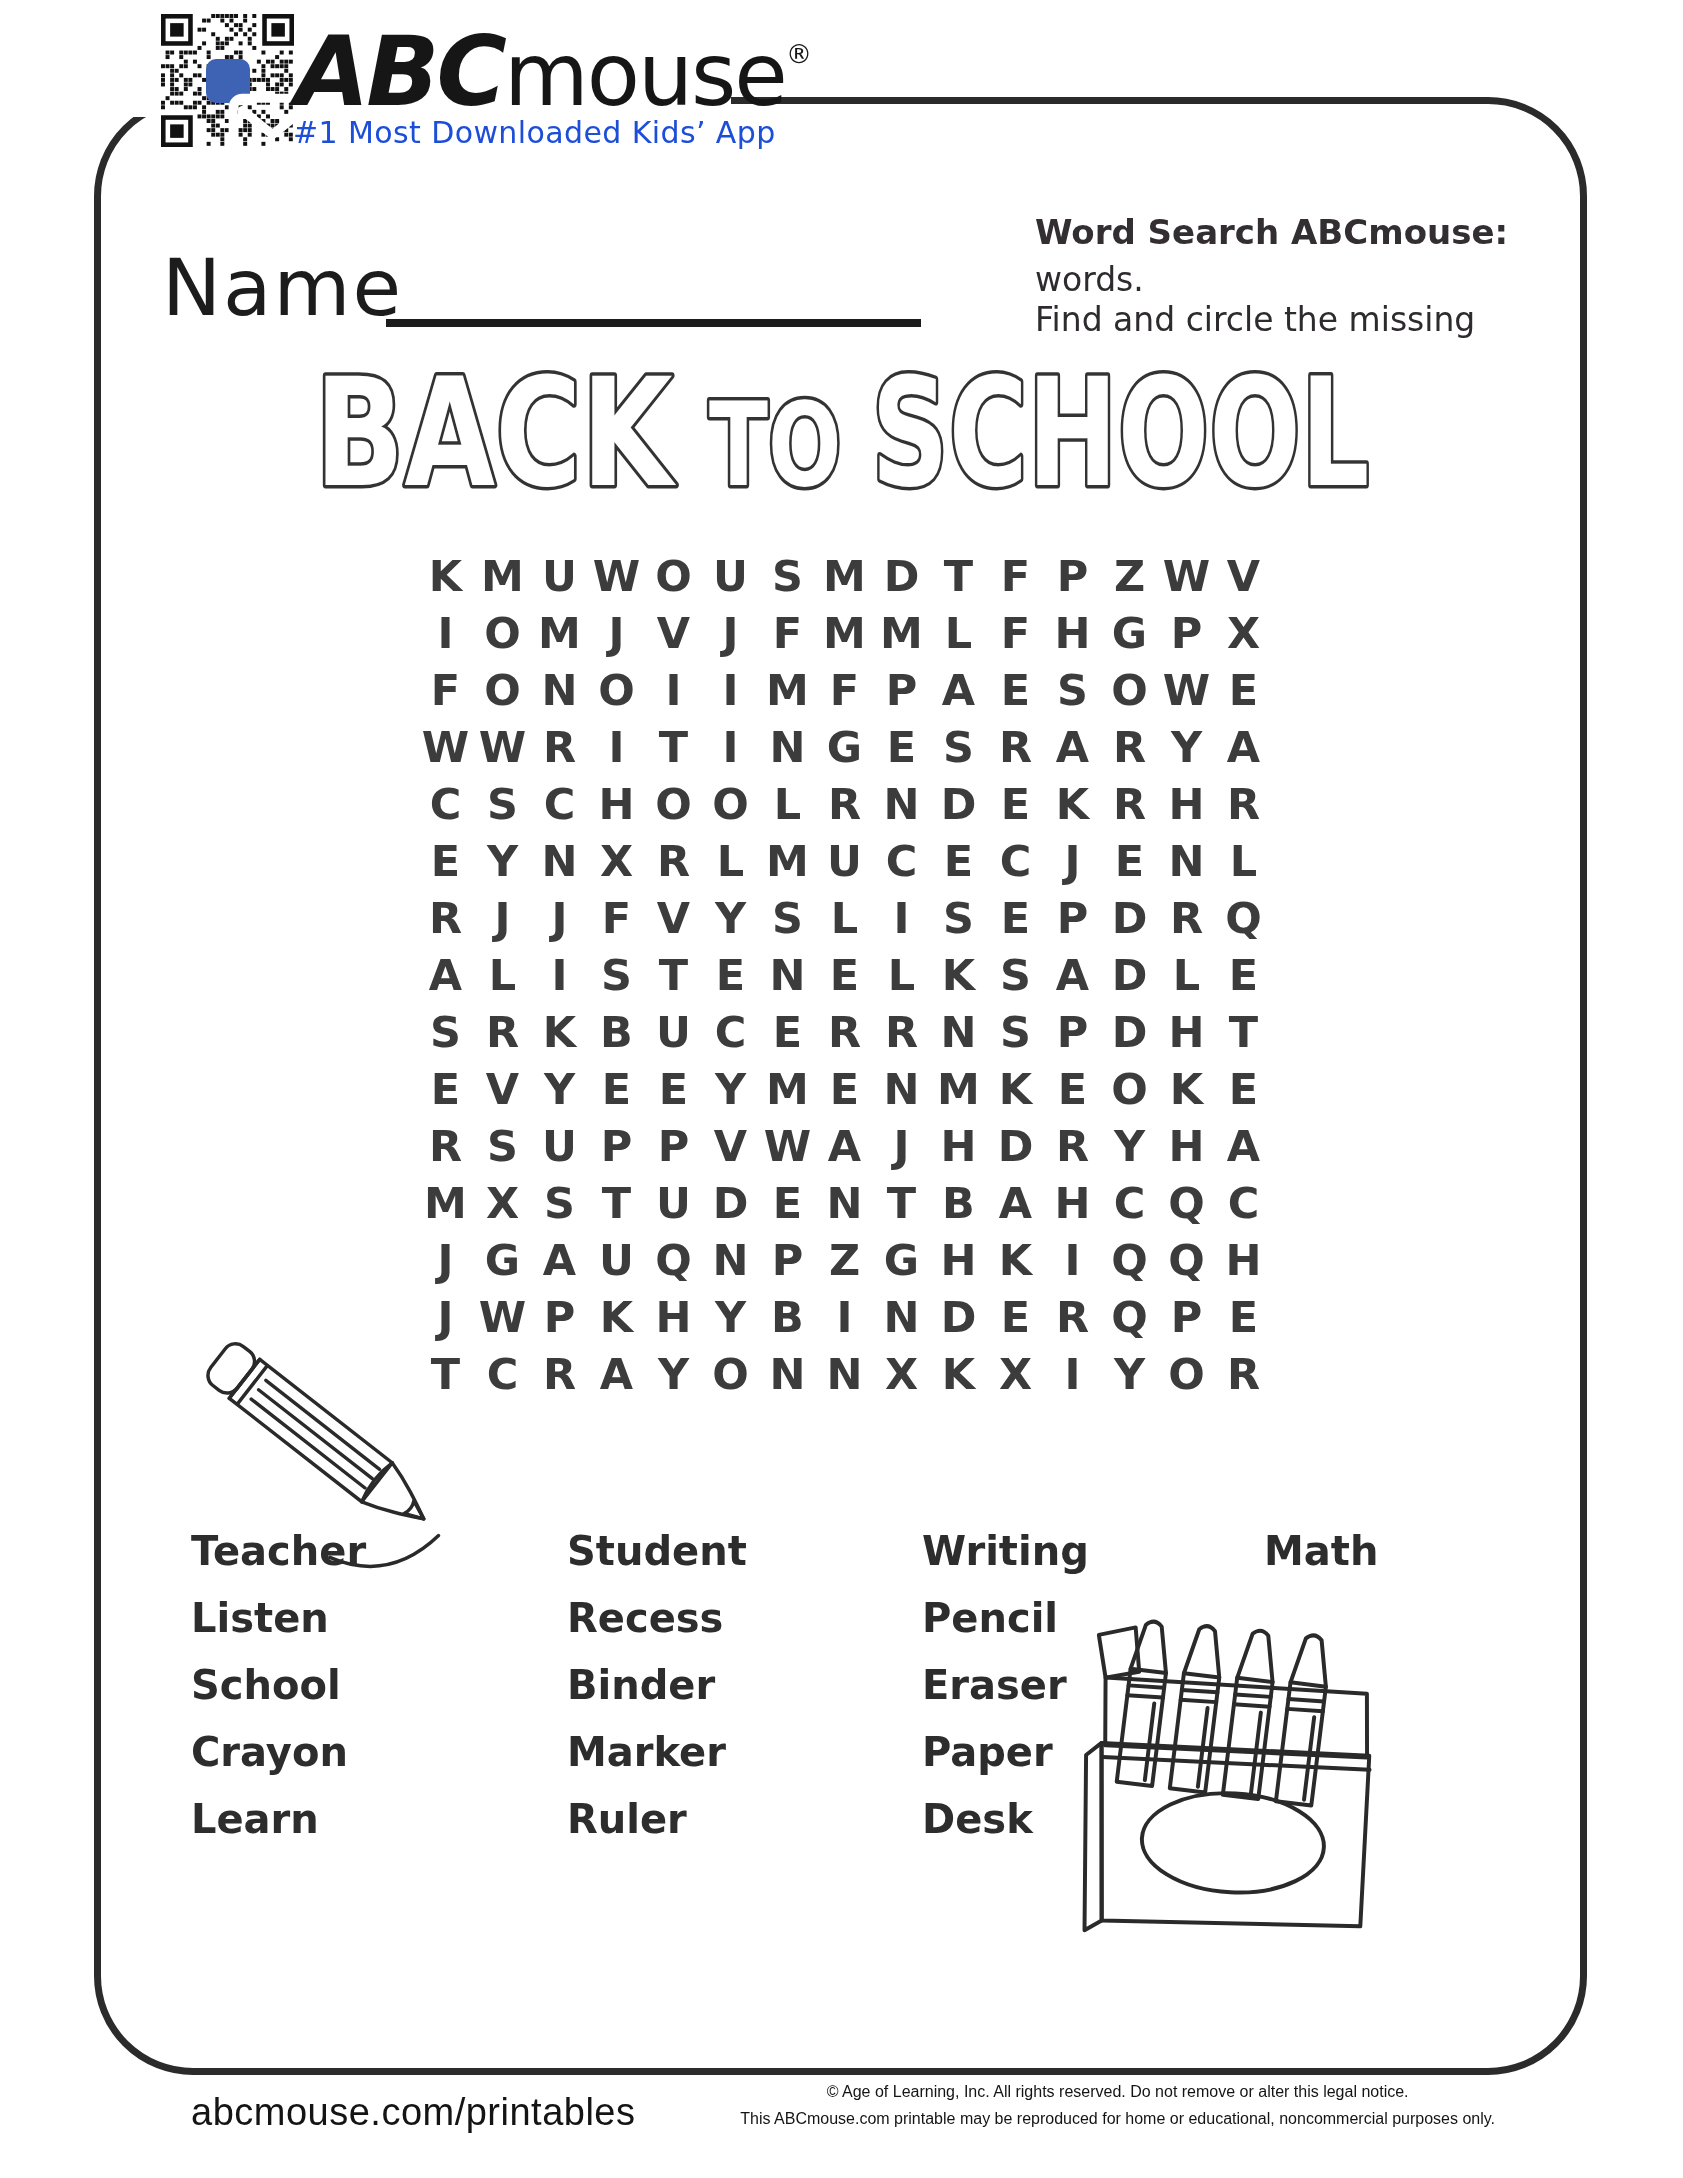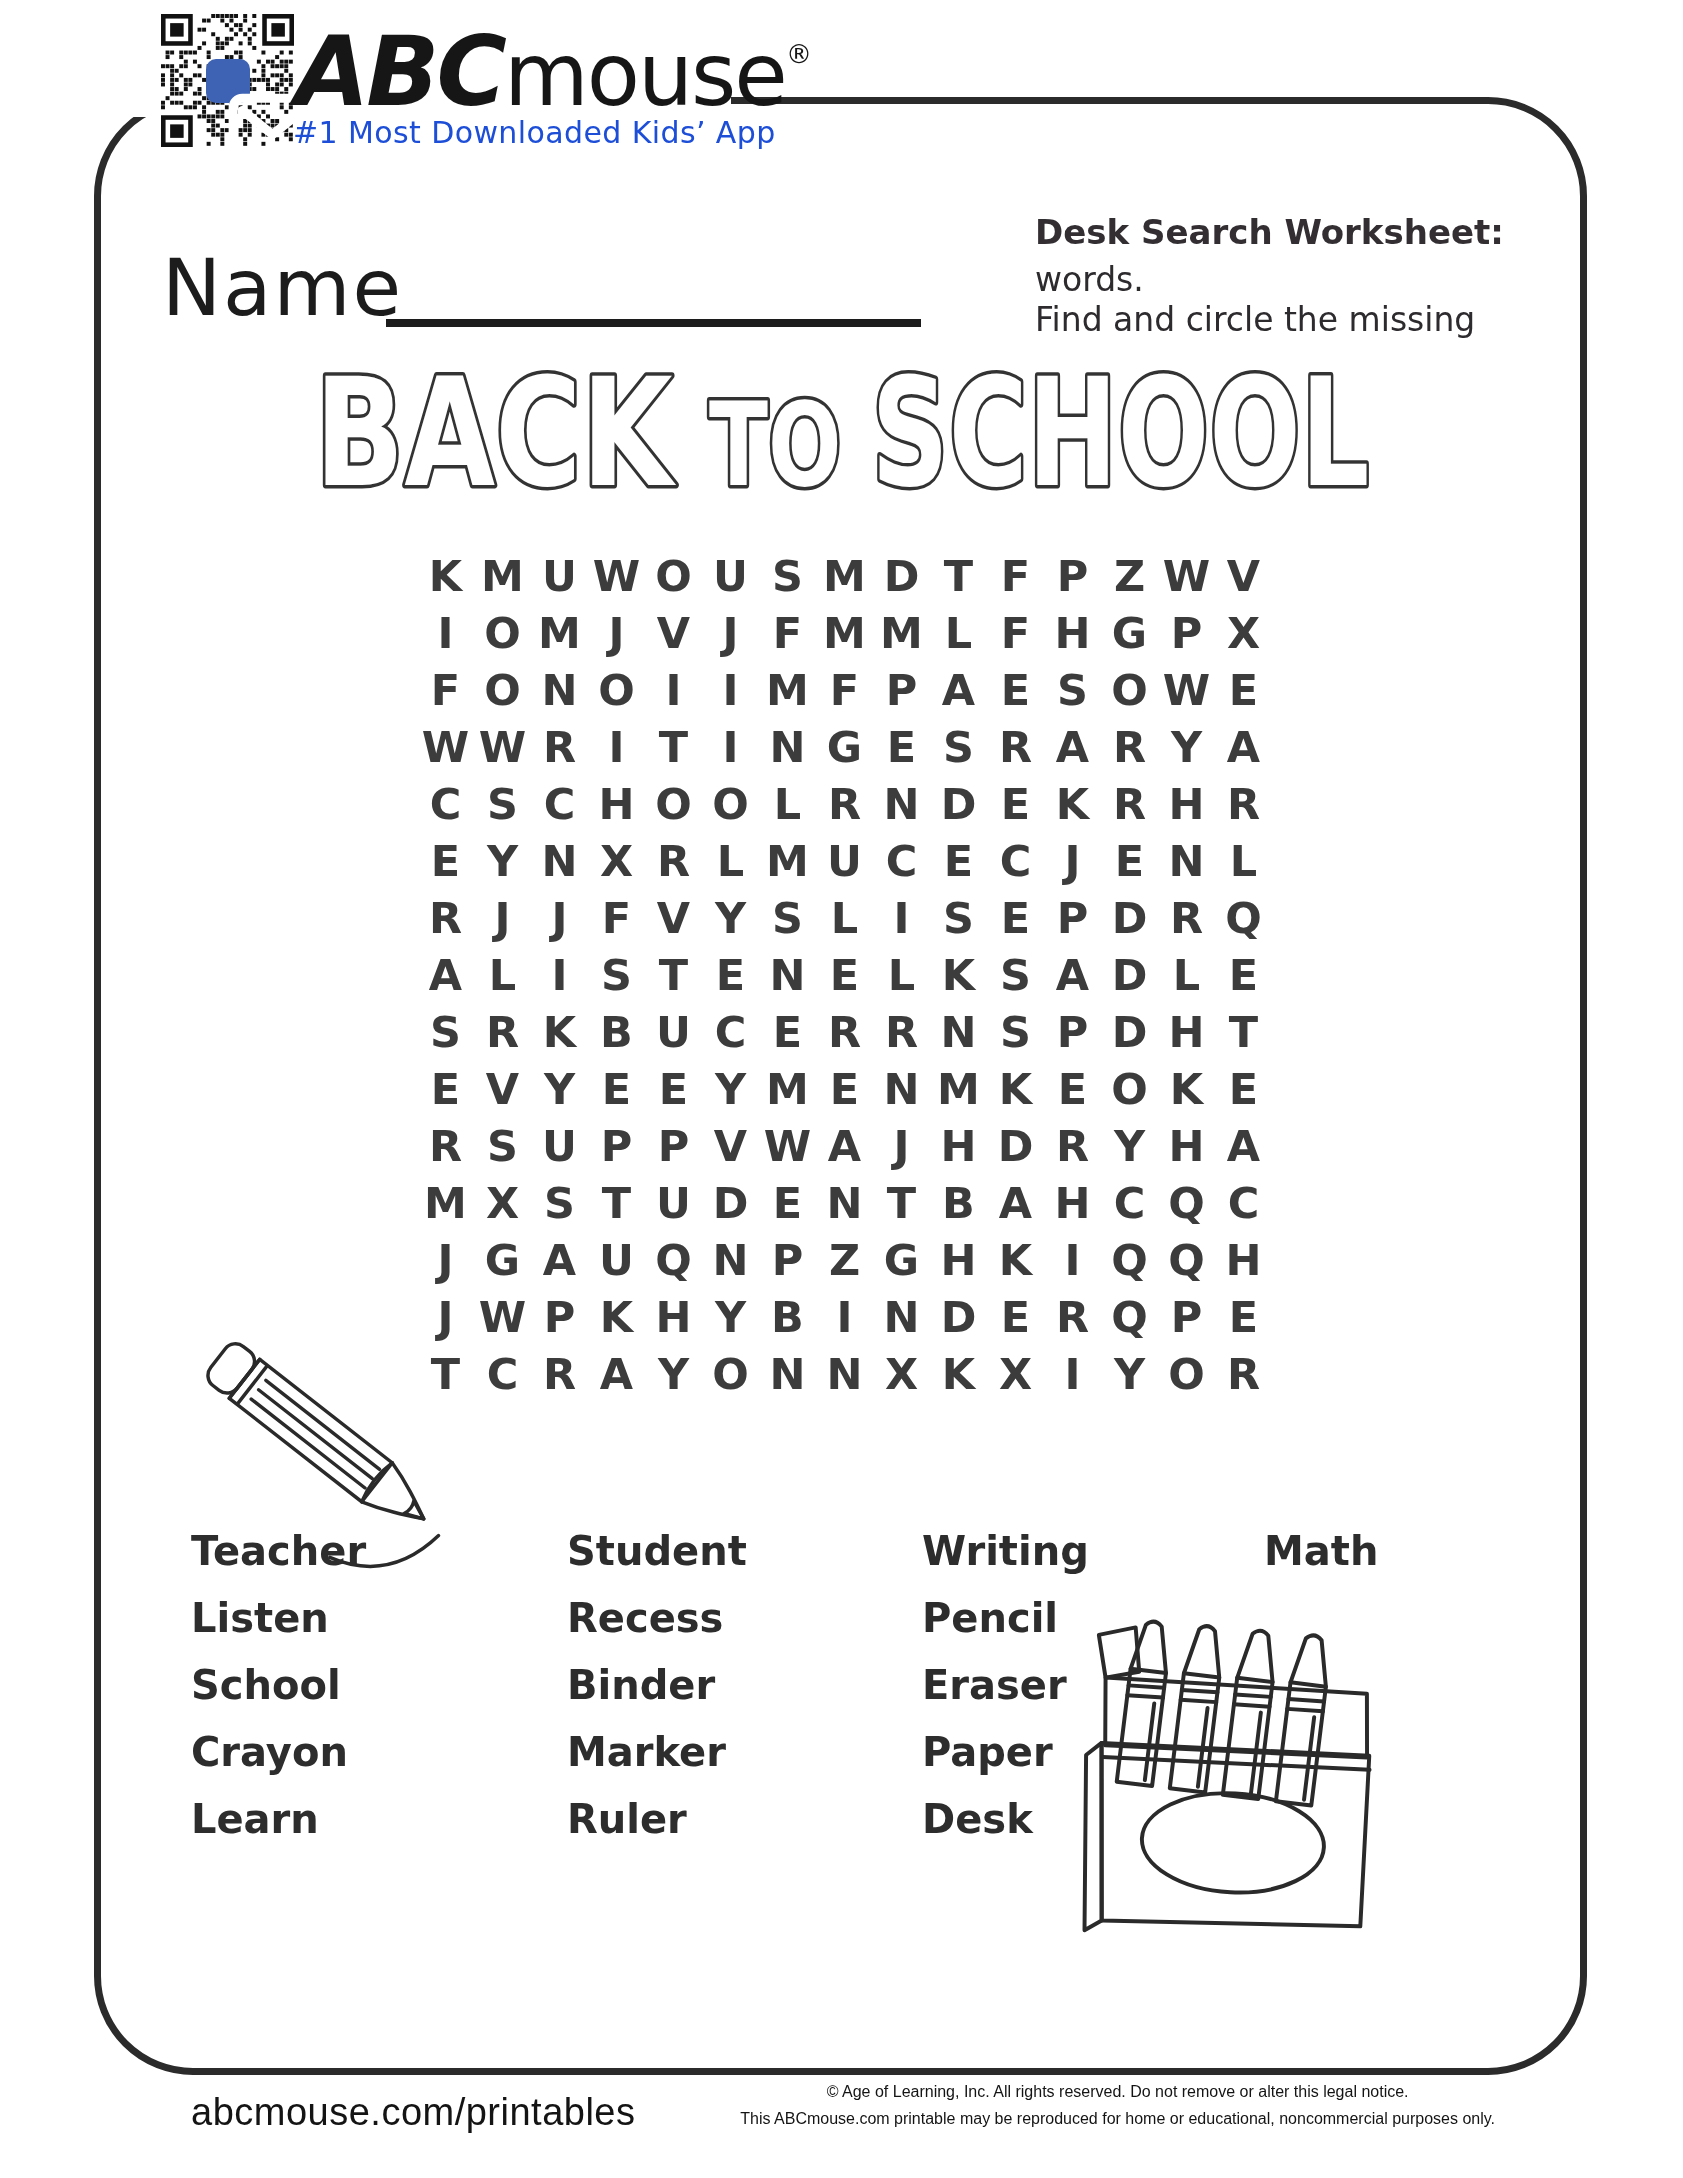--- a/index.html
+++ b/index.html
@@ -351,21 +351,21 @@
     </div>
   </div>
 
   <div class="brand"><span class="brand-abc">ABC</span><span class="brand-mouse">mouse</span><span class="brand-reg">®</span></div>
   <div class="tagline">#1 Most Downloaded Kids’ App</div>
 
   <div class="name-label">Name</div>
   <div class="name-line"></div>
 
   <div class="ws-block">
-    <div class="ws-title">Desk Search Worksheet:</div>
+    <div class="ws-title">Word Search ABCmouse:</div>
     <div class="ws-line">words.</div>
     <div class="ws-line">Find and circle the missing</div>
   </div>
 
   <svg class="title-svg" viewBox="0 0 1700 170">
     <text class="t-big" x="317" y="145" textLength="362" lengthAdjust="spacingAndGlyphs">BACK</text>
     <text class="t-small" x="716" y="145" textLength="134" lengthAdjust="spacingAndGlyphs">TO</text>
     <text class="t-big" x="880" y="145" textLength="504" lengthAdjust="spacingAndGlyphs">SCHOOL</text>
   </svg>
 

